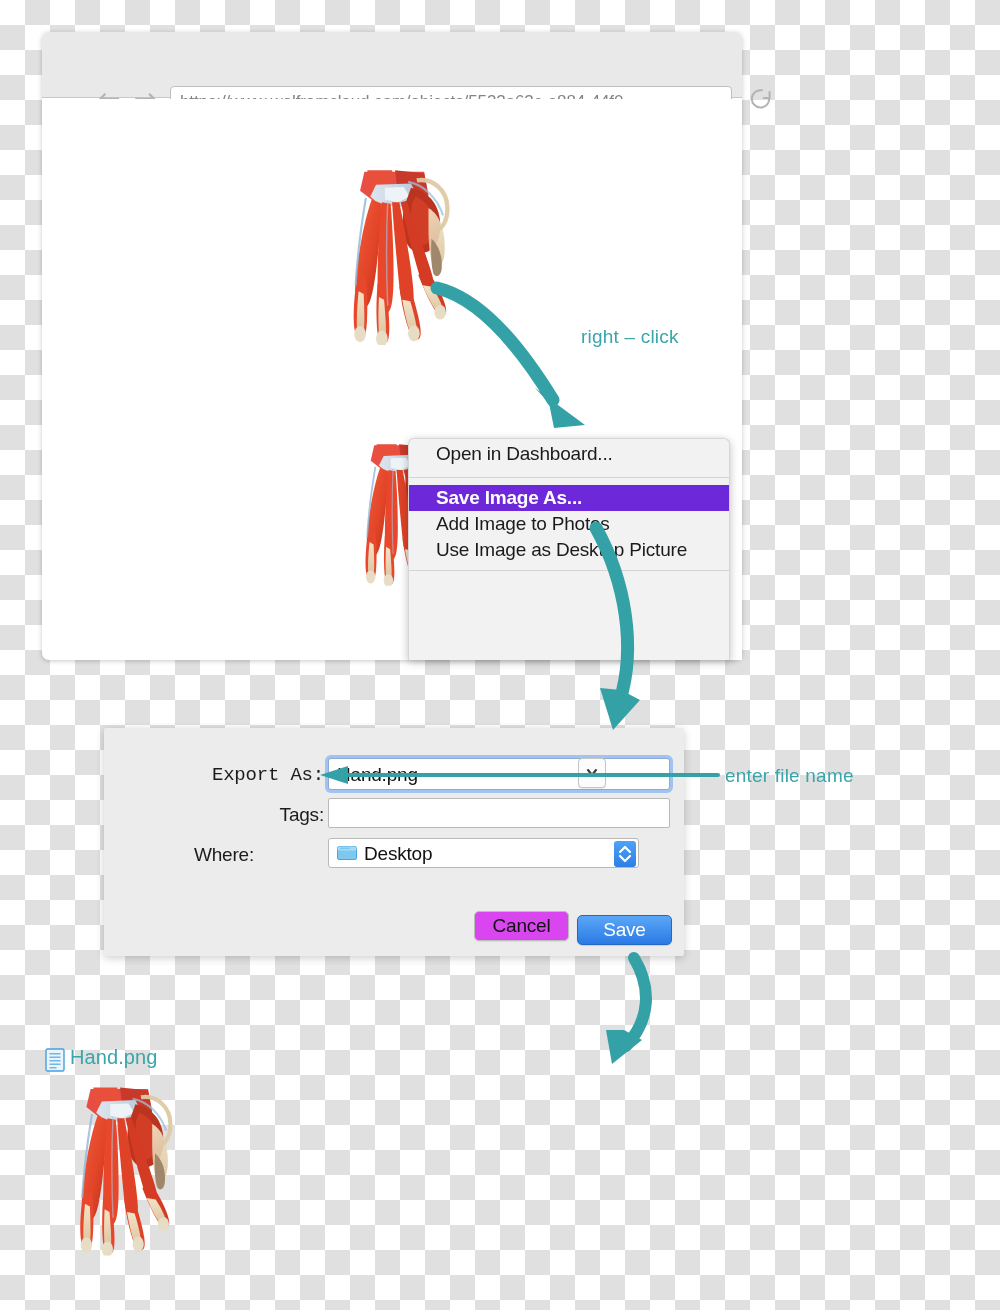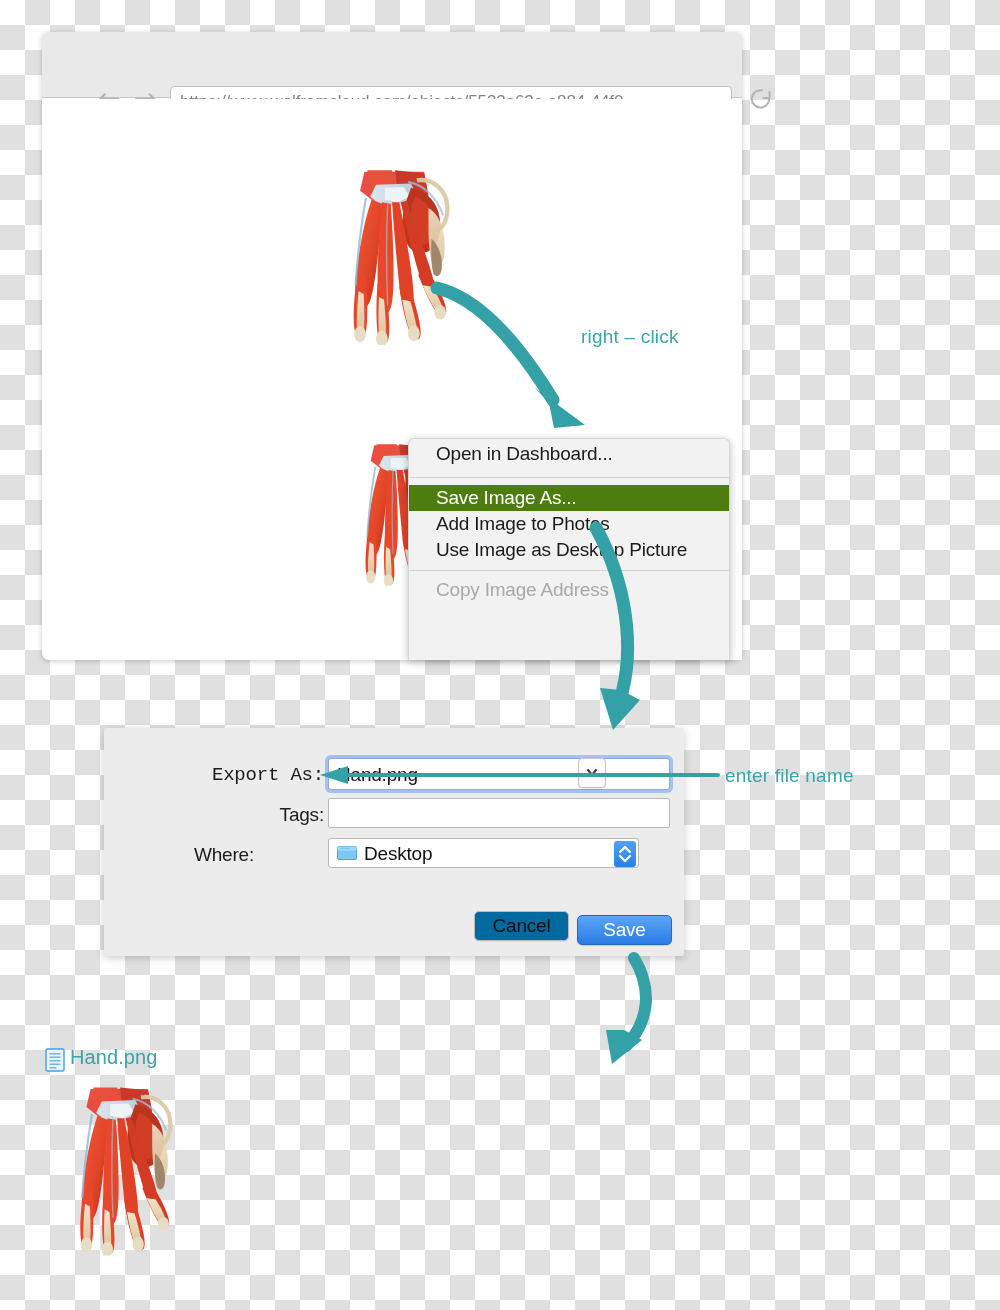--- a/index.html
+++ b/index.html
@@ -107,22 +107,23 @@
     height: 26px;
     line-height: 26px;
     padding-left: 27px;
     font-size: 19px;
     color: #1b1b1b;
     white-space: nowrap;
     letter-spacing: -0.2px;
   }
   .menu-item.first { height: 30px; line-height: 30px; }
   .menu-item.selected {
-    background: #4d7c0f;
+    background: #6d28d9;
     color: #ffffff;
+    font-weight: bold;
   }
   .menu-item.disabled { color: #a9a9a9; }
   .menu-sep {
     height: 1px;
     background: #d4d4d4;
     margin: 8px 0 7px 0;
   }
   .menu-sep.tight { margin: 7px 0 6px 0; }
 
   
@@ -211,21 +212,21 @@
     height: 30px;
     border-radius: 5px;
     font-size: 19px;
     line-height: 28px;
     text-align: center;
     letter-spacing: -0.2px;
   }
   #cancel-button {
     left: 370px; top: 183px;
     width: 95px;
-    background: #0369a1;
+    background: #d946ef;
     border: 1px solid #bcbcbc;
     color: #111111;
     box-shadow: 0 1px 1px rgba(0,0,0,0.07);
   }
   #save-button {
     left: 473px; top: 187px;
     width: 95px;
     background: linear-gradient(#5aa7f7, #2b7ae4);
     border: 1px solid #2168c7;
     color: #ffffff;
@@ -363,21 +364,20 @@
   </svg>
 </div>
 
 <div id="context-menu">
   <div class="menu-item first">Open in Dashboard...</div>
   <div class="menu-sep"></div>
   <div class="menu-item selected">Save Image As...</div>
   <div class="menu-item">Add Image to Photos</div>
   <div class="menu-item">Use Image as Desktop Picture</div>
   <div class="menu-sep tight"></div>
-  <div class="menu-item disabled">Copy Image Address</div>
 </div>
 
 <div id="export-dialog">
 
   <div class="dlg-label" id="label-export-as">Export As:</div>
 
   <div id="field-export-as">
     <span id="field-export-as-text">Hand.png</span>
   </div>
 

